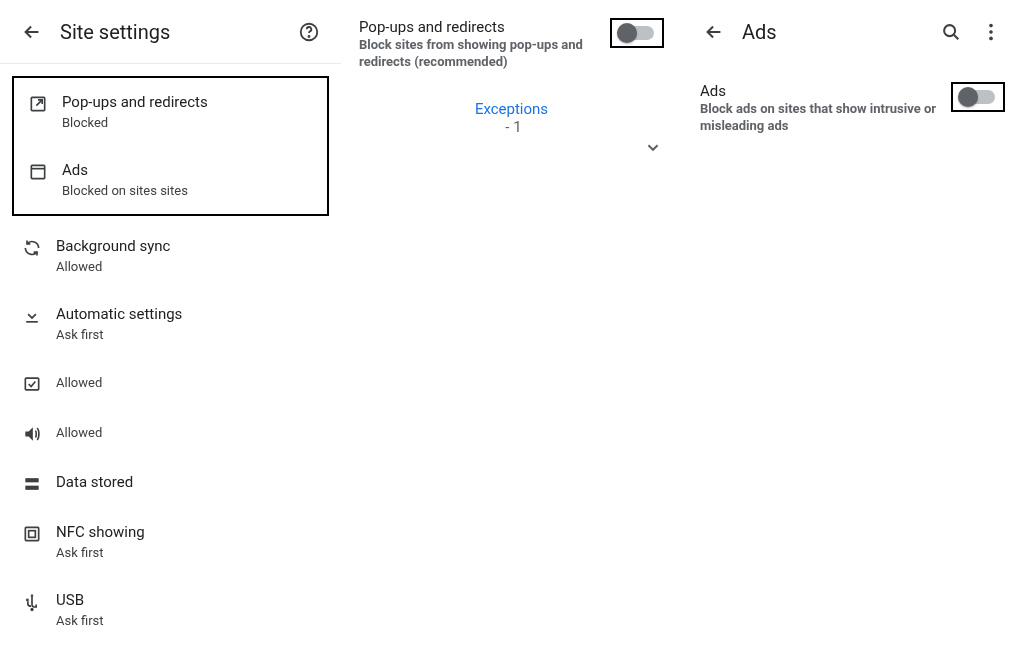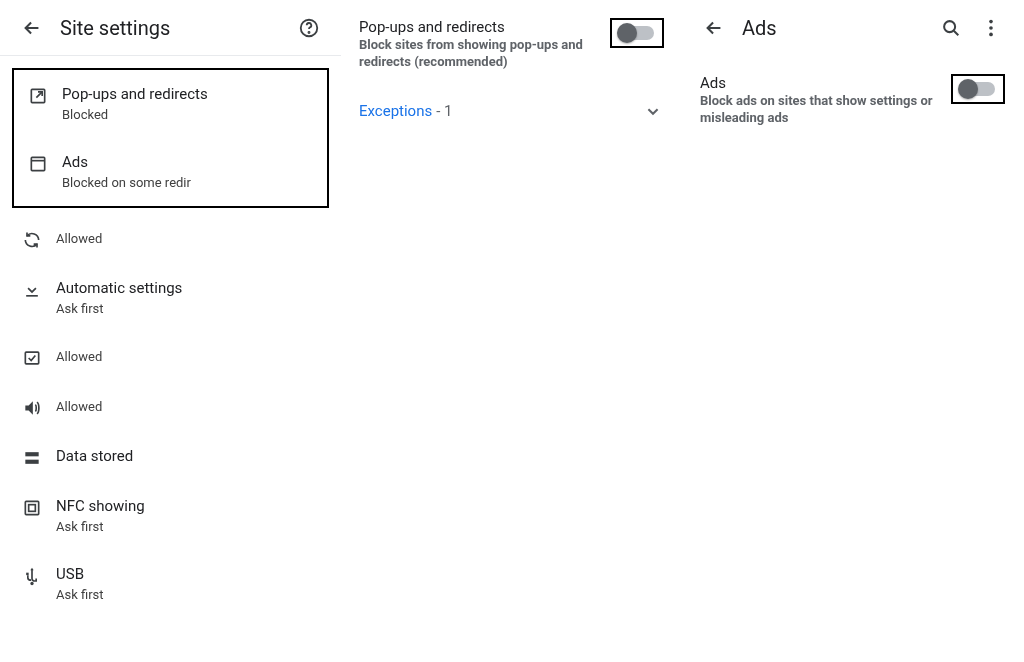--- a/index.html
+++ b/index.html
@@ -12,21 +12,21 @@
     display: flex;
   }
   .panel {
     flex: 0 0 341px;
     padding: 0;
   }
   .panel + .panel { border-left: 0; }
   .header {
     display: flex;
     align-items: center;
-    height: 56px;
+    height: 64px;
     padding: 0 12px;
   }
   .hdr-icon {
     width: 40px;
     height: 40px;
     display: flex;
     align-items: center;
     justify-content: center;
     cursor: pointer;
     color: #3c4043;
@@ -108,20 +108,21 @@
     height: 20px;
     background: #5f6368;
     border-radius: 50%;
     box-shadow: 0 1px 2px rgba(0,0,0,0.3);
   }
   .exceptions-row {
     display: flex;
     align-items: center;
     padding: 22px 0 12px 0;
     cursor: pointer;
+    flex-direction: column;
   }
   .exceptions-label {
     color: #1a73e8;
     font-size: 15px;
   }
   .exceptions-count {
     color: #5f6368;
     font-size: 15px;
     margin-left: 4px;
   }
@@ -170,35 +171,36 @@
       <div class="row">
         <div class="row-icon">
             <svg width="20" height="20" viewBox="0 0 24 24" fill="none" stroke="currentColor" stroke-width="2">
               <rect x="4" y="4" width="16" height="16" rx="1"></rect>
               <rect x="4" y="4" width="16" height="5" fill="currentColor" opacity="0"></rect>
               <line x1="4" y1="8" x2="20" y2="8"></line>
             </svg>
           </div>
         <div class="row-text">
           <div class="row-title">Ads</div>
-          <div class="row-sub">Blocked on some redir</div>
+          <div class="row-sub">Blocked on sites sites</div>
         </div>
       </div>
     </div>
 
     <div class="row">
       <div class="row-icon">
           <svg width="20" height="20" viewBox="0 0 24 24" fill="none" stroke="currentColor" stroke-width="2">
             <path d="M20 12a8 8 0 0 0-14-5"></path>
             <path d="M4 12a8 8 0 0 0 14 5"></path>
             <path d="M6 3v4h4"></path>
             <path d="M18 21v-4h-4"></path>
           </svg>
         </div>
       <div class="row-text">
+        <div class="row-title">Background sync</div>
         <div class="row-sub">Allowed</div>
       </div>
     </div>
 
     <div class="row">
       <div class="row-icon">
           <svg width="20" height="20" viewBox="0 0 24 24" fill="currentColor">
             <path d="M12 3v10l4-4 1.4 1.4L12 16 6.6 10.4 8 9l4 4V3h0z"></path>
             <rect x="5" y="18" width="14" height="2"></rect>
           </svg>
@@ -323,20 +325,20 @@
           <circle cx="12" cy="12" r="2"></circle>
           <circle cx="12" cy="19" r="2"></circle>
         </svg>
     </div>
   </div>
 
   <div class="detail-body">
     <div class="detail-row">
       <div class="detail-text">
         <div class="detail-title">Ads</div>
-        <div class="detail-sub">Block ads on sites that show settings or misleading ads</div>
+        <div class="detail-sub">Block ads on sites that show intrusive or misleading ads</div>
       </div>
       <div class="toggle-wrap">
         <div class="toggle"></div>
       </div>
     </div>
   </div>
 </div>
 
 </body></html>

